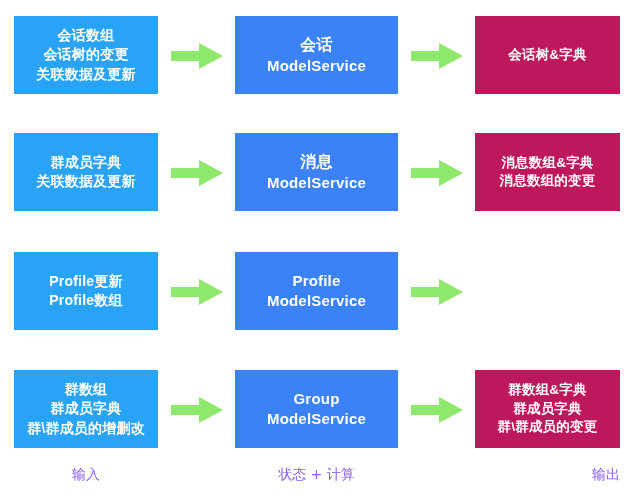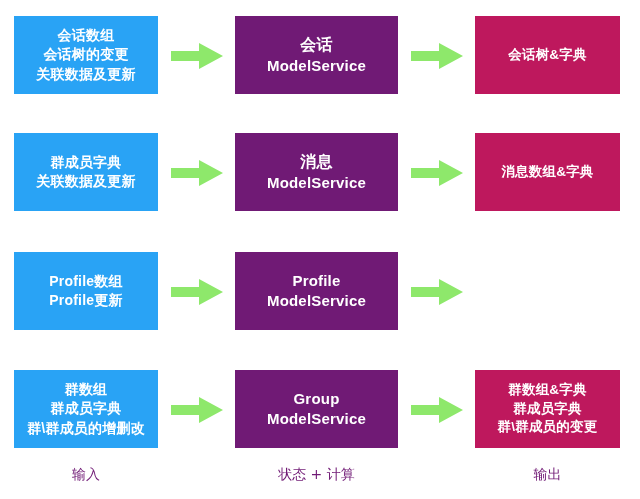--- a/index.html
+++ b/index.html
@@ -52,21 +52,21 @@
   .box-input {
     left: 14px;
     width: 144px;
     background: #29a3f5;
     font-size: 14px;
   }
 
   .box-service {
     left: 235px;
     width: 163px;
-    background: #701a75;
+    background: #3b82f6;
     font-size: 15px;
   }
 
   .box-service .line-cn {
     font-size: 16px;
   }
 
   .box-output {
     left: 475px;
     width: 145px;
@@ -81,29 +81,29 @@
     height: 26px;
   }
   .arrow svg { display: block; }
 
   .arrow-1 { left: 171px; }
   .arrow-2 { left: 411px; }
 
   .footer-label {
     position: absolute;
     top: 466px;
-    color: #701a75;
+    color: #8b5cf6;
     font-size: 14px;
     font-family: "DejaVu Sans", "Liberation Sans", sans-serif;
     text-align: center;
     white-space: nowrap;
   }
   .footer-input   { left: 14px;  width: 144px; }
   .footer-service { left: 235px; width: 163px; }
-  .footer-output  { left: 475px; width: 145px; }
+  .footer-output  { left: 475px; width: 145px; text-align: right; }
 </style>
 </head>
 <body>
 
 <div id="diagram">
 
   <div class="row" style="top:16px">
     <div class="box box-input">
       <span class="line">会话数组</span>
       <span class="line">会话树的变更</span>
@@ -142,27 +142,28 @@
       <span class="line line-cn">消息</span>
       <span class="line">ModelService</span>
     </div>
     <div class="arrow arrow-2">
       <svg width="52" height="26" viewBox="0 0 52 26">
           <polygon points="0,8 28,8 28,0 52,13 28,26 28,18 0,18" fill="#8ee86b"></polygon>
         </svg>
     </div>
     <div class="box box-output">
       <span class="line">消息数组&amp;字典</span>
+      <span class="line">消息数组的变更</span>
     </div>
   </div>
 
   <div class="row" style="top:252px">
     <div class="box box-input">
+      <span class="line">Profile更新</span>
       <span class="line">Profile数组</span>
-      <span class="line">Profile更新</span>
     </div>
     <div class="arrow arrow-1">
       <svg width="52" height="26" viewBox="0 0 52 26">
           <polygon points="0,8 28,8 28,0 52,13 28,26 28,18 0,18" fill="#8ee86b"></polygon>
         </svg>
     </div>
     <div class="box box-service">
       <span class="line">Profile</span>
       <span class="line">ModelService</span>
     </div>

